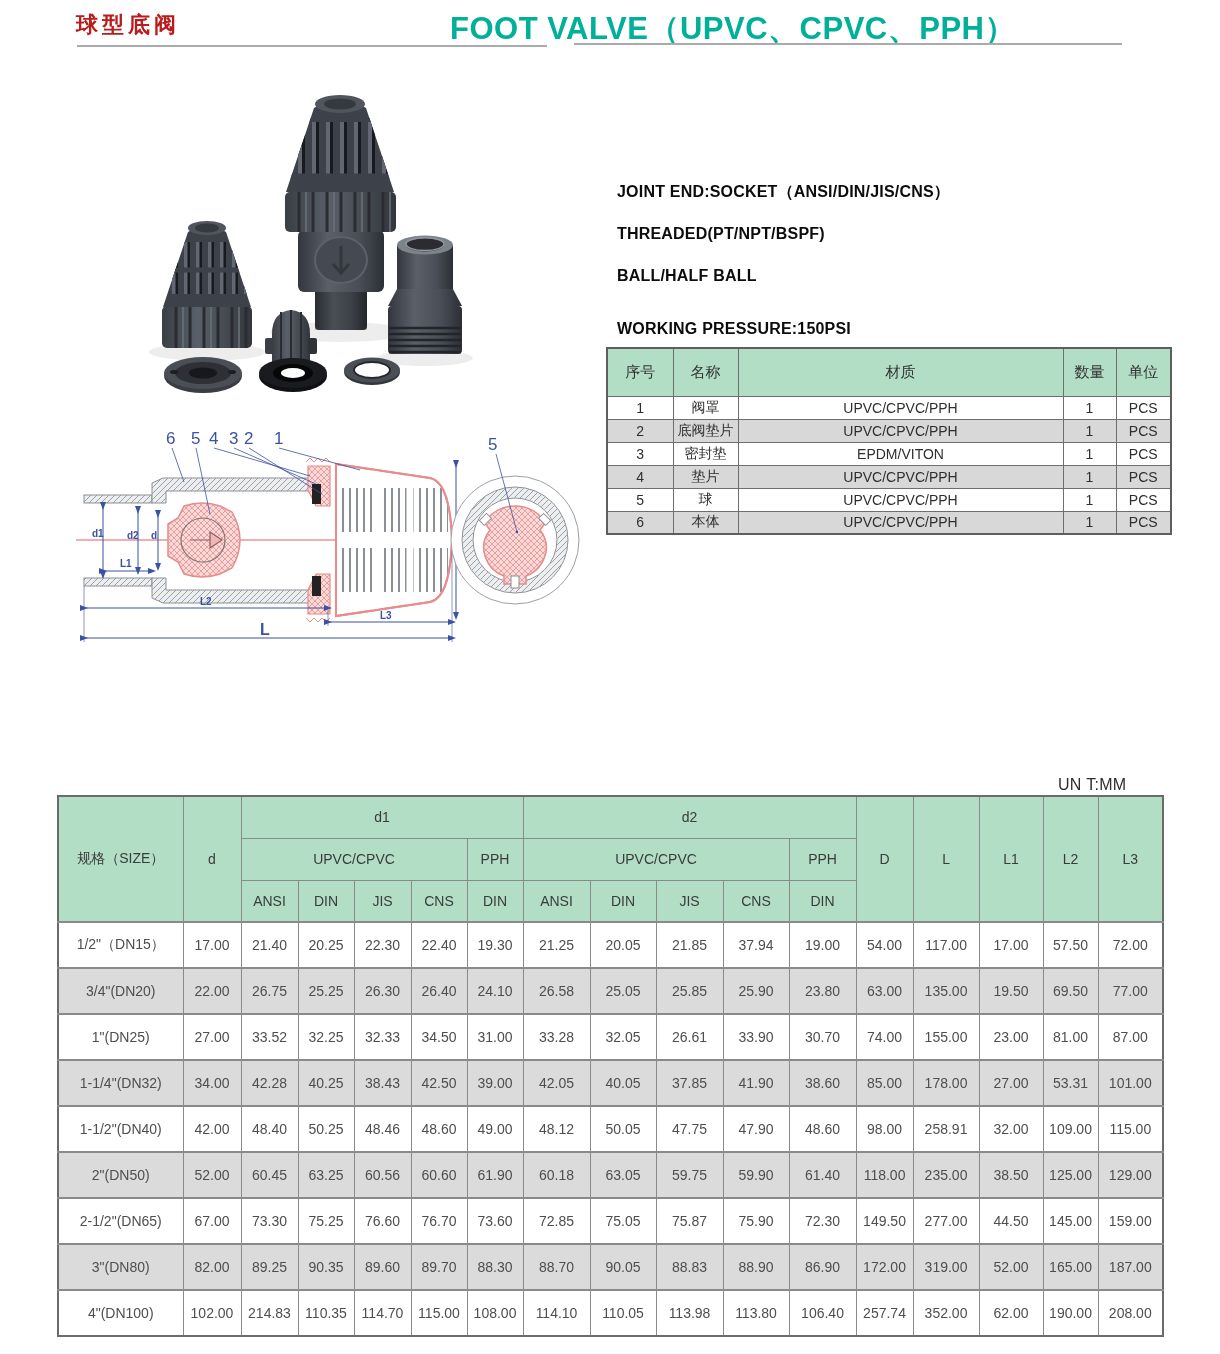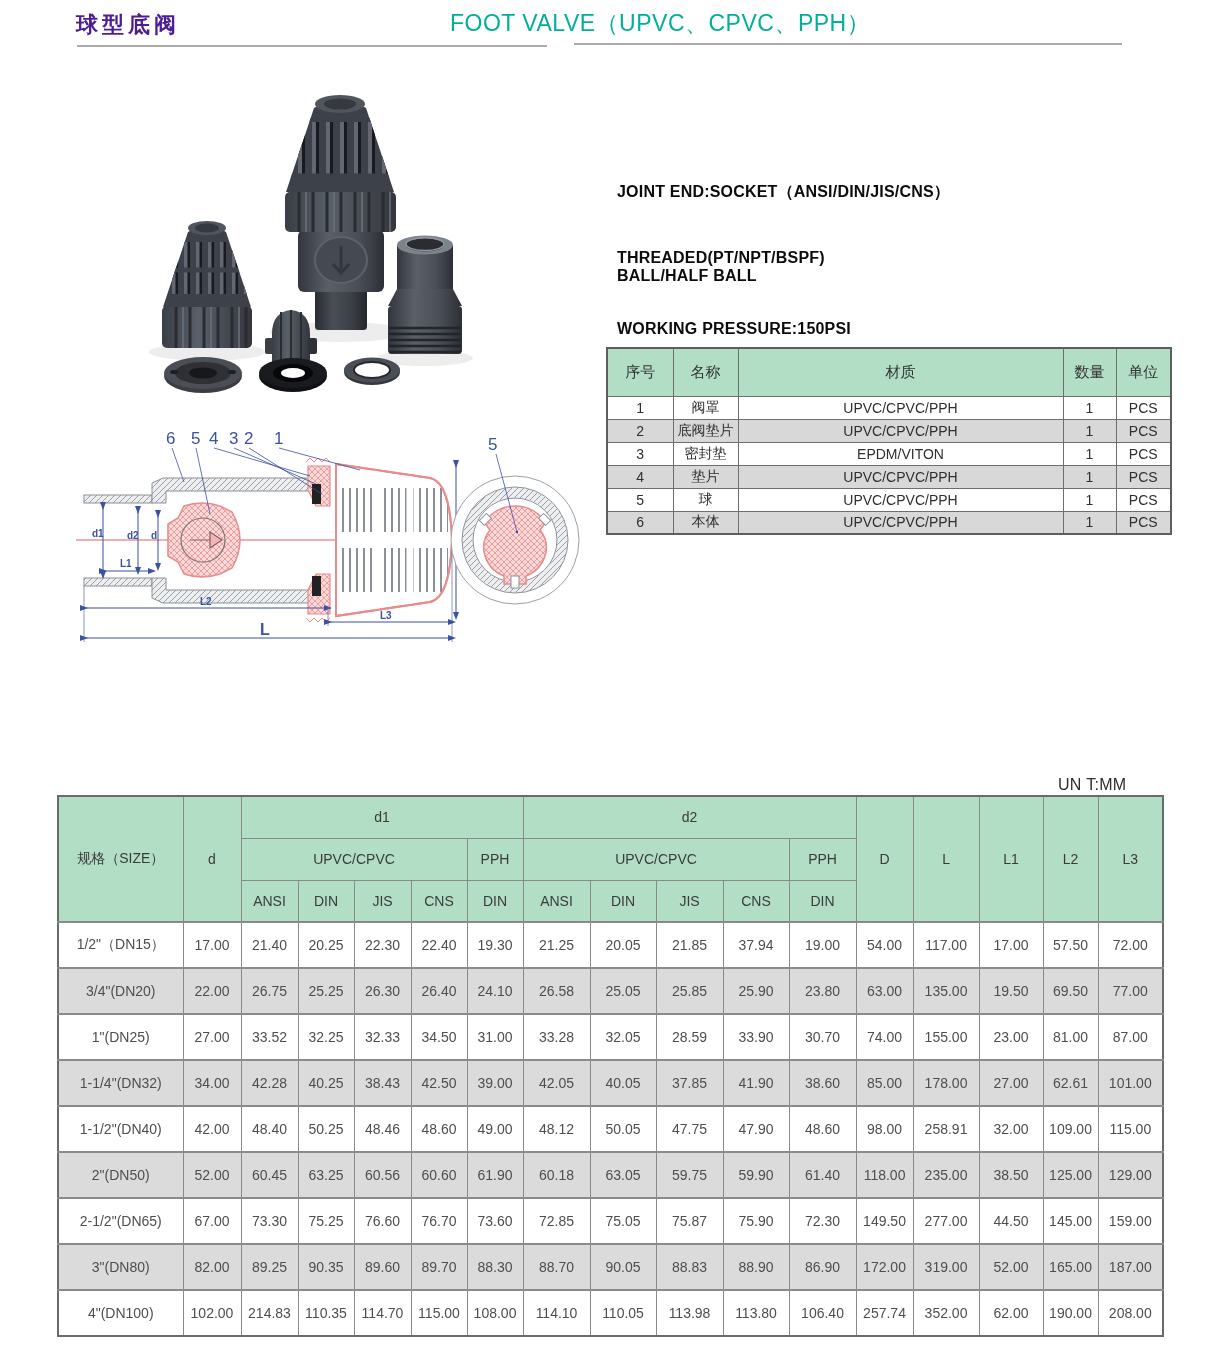--- a/index.html
+++ b/index.html
@@ -2,31 +2,31 @@
 <html><head>
 <meta charset="utf-8">
 <style>
   * { margin:0; padding:0; box-sizing:border-box; }
   html,body { background:#ffffff; }
   body { font-family:"Liberation Sans","DejaVu Sans",sans-serif; }
   .page { position:relative; width:1220px; height:1354px; background:#ffffff; overflow:hidden; }
 
   
   .title-cn { position:absolute; left:76px; top:10px; font-size:22px; font-weight:bold;
-              color:#4c1d95; letter-spacing:4px; }
+              color:#b91c1c; letter-spacing:4px; }
   .rule { position:absolute; height:2px; background:#ababab; }
   .rule-left  { left:77px;  top:45px; width:470px; }
   .rule-right { left:574px; top:43px; width:548px; }
-  .title-en { position:absolute; left:450px; top:8px; font-size:23px; font-weight:normal;
+  .title-en { position:absolute; left:450px; top:8px; font-size:31px; font-weight:bold;
               color:#00b098; letter-spacing:0.5px; }
 
   
   .spec-line { position:absolute; left:617px; font-size:16px; font-weight:bold; color:#0c0c0c;
                letter-spacing:0.2px; }
-  .spec-1 { top:182px; } .spec-2 { top:225px;margin-top:24px; } .spec-3 { top:267px; } .spec-4 { top:320px; }
+  .spec-1 { top:182px; } .spec-2 { top:225px; } .spec-3 { top:267px; } .spec-4 { top:320px; }
 
   
   .parts-table { position:absolute; left:606px; top:347px; width:564px;
                  border-collapse:collapse; table-layout:fixed;
                  font-size:14px; color:#2f2f2f; text-align:center; }
   .parts-table th, .parts-table td { border:1px solid #6e6e6e; padding:0; vertical-align:middle; }
   .parts-table thead th { background:#b2dec6; height:48px; font-weight:normal; font-size:15px; color:#333; }
   .parts-table tbody tr { height:23px; }
   .parts-table tbody tr:nth-child(even) td { background:#d8d8d8; }
   .parts-table { border:2px solid #5e5e5e; }
@@ -467,21 +467,21 @@
         <tr>
           <td>1"(DN25)</td>
           <td>27.00</td>
           <td>33.52</td>
           <td>32.25</td>
           <td>32.33</td>
           <td>34.50</td>
           <td>31.00</td>
           <td>33.28</td>
           <td>32.05</td>
-          <td>28.59</td>
+          <td>26.61</td>
           <td>33.90</td>
           <td>30.70</td>
           <td>74.00</td>
           <td>155.00</td>
           <td>23.00</td>
           <td>81.00</td>
           <td>87.00</td>
         </tr>
         <tr>
           <td>1-1/4"(DN32)</td>
@@ -492,21 +492,21 @@
           <td>42.50</td>
           <td>39.00</td>
           <td>42.05</td>
           <td>40.05</td>
           <td>37.85</td>
           <td>41.90</td>
           <td>38.60</td>
           <td>85.00</td>
           <td>178.00</td>
           <td>27.00</td>
-          <td>62.61</td>
+          <td>53.31</td>
           <td>101.00</td>
         </tr>
         <tr>
           <td>1-1/2"(DN40)</td>
           <td>42.00</td>
           <td>48.40</td>
           <td>50.25</td>
           <td>48.46</td>
           <td>48.60</td>
           <td>49.00</td>

